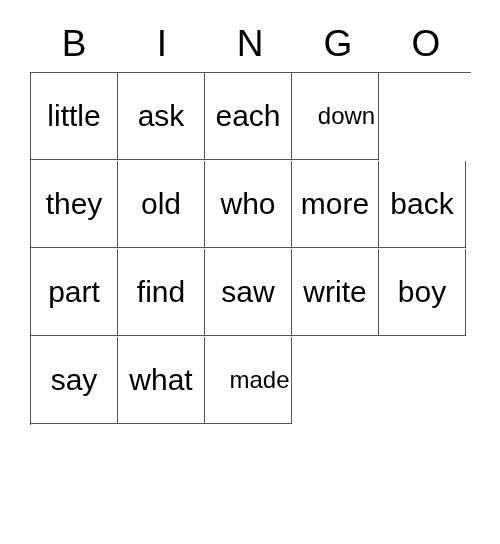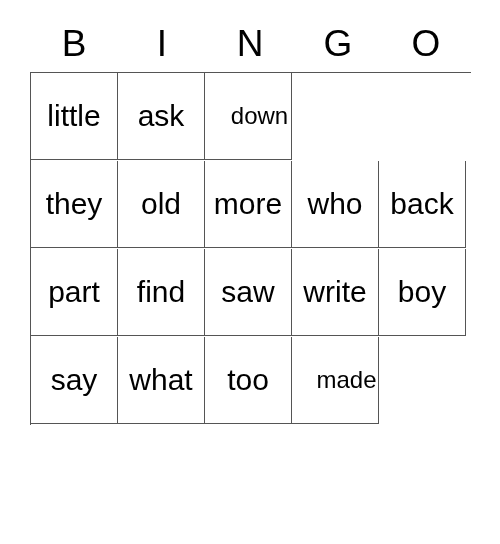--- a/index.html
+++ b/index.html
@@ -107,36 +107,39 @@
   <div id="grid">
 
     <div class="grid-row">
       <div class="cell">
         <span class="cell-text">little</span>
       </div>
       <div class="cell">
         <span class="cell-text">ask</span>
       </div>
       <div class="cell">
+        <span class="cell-text">each</span>
+      </div>
+      <div class="cell">
         <span class="cell-text shrink">down</span>
       </div>
     </div>
 
     <div class="grid-row">
       <div class="cell">
         <span class="cell-text">they</span>
       </div>
       <div class="cell">
         <span class="cell-text">old</span>
       </div>
       <div class="cell">
-        <span class="cell-text">more</span>
+        <span class="cell-text">who</span>
       </div>
       <div class="cell">
-        <span class="cell-text">who</span>
+        <span class="cell-text">more</span>
       </div>
       <div class="cell">
         <span class="cell-text">back</span>
       </div>
     </div>
 
 
     <div class="grid-row">
       <div class="cell">
         <span class="cell-text">part</span>
@@ -156,21 +159,18 @@
     </div>
 
     <div class="grid-row">
       <div class="cell">
         <span class="cell-text">say</span>
       </div>
       <div class="cell">
         <span class="cell-text">what</span>
       </div>
       <div class="cell">
-        <span class="cell-text">too</span>
-      </div>
-      <div class="cell">
         <span class="cell-text shrink">made</span>
       </div>
     </div>
 
   </div>
 </div>
 
 </body></html>

